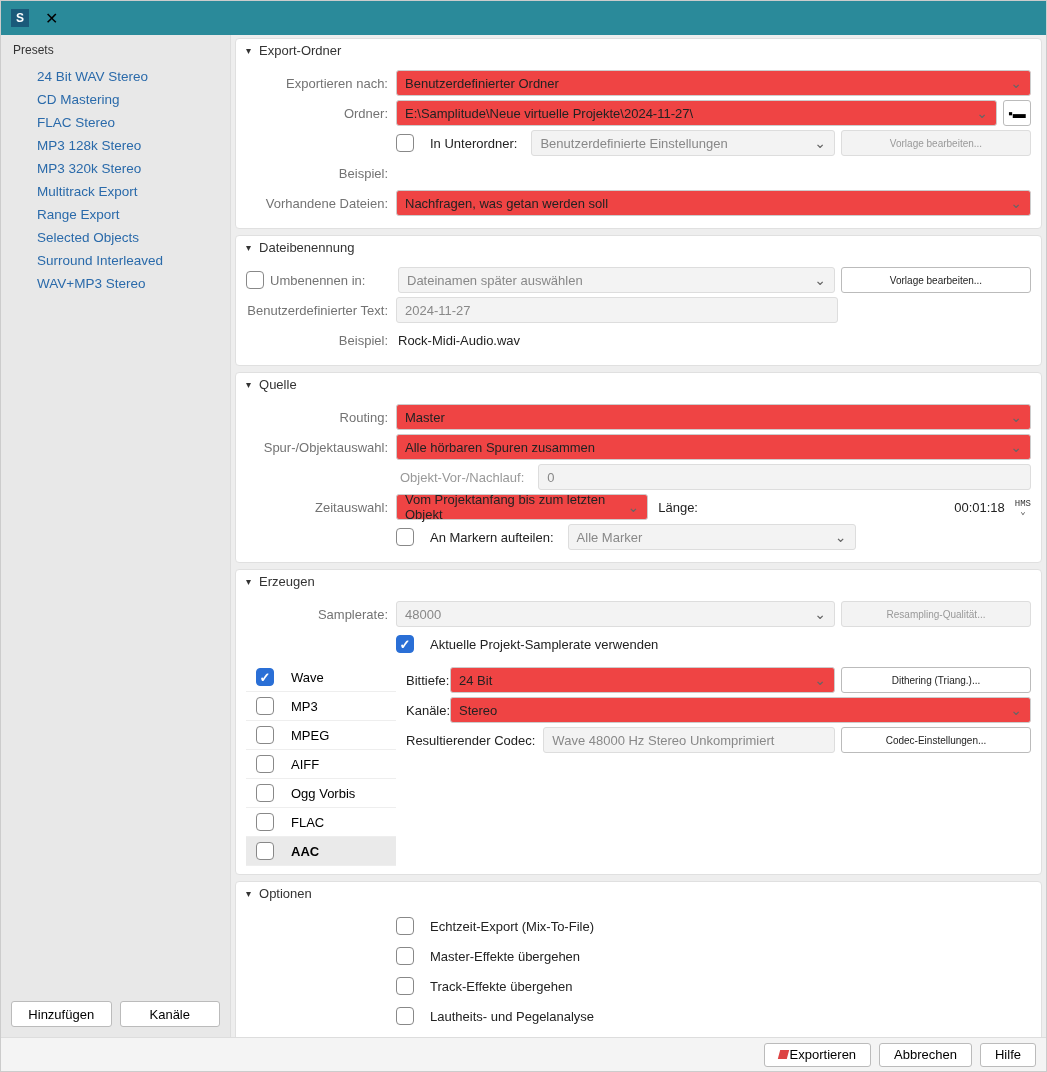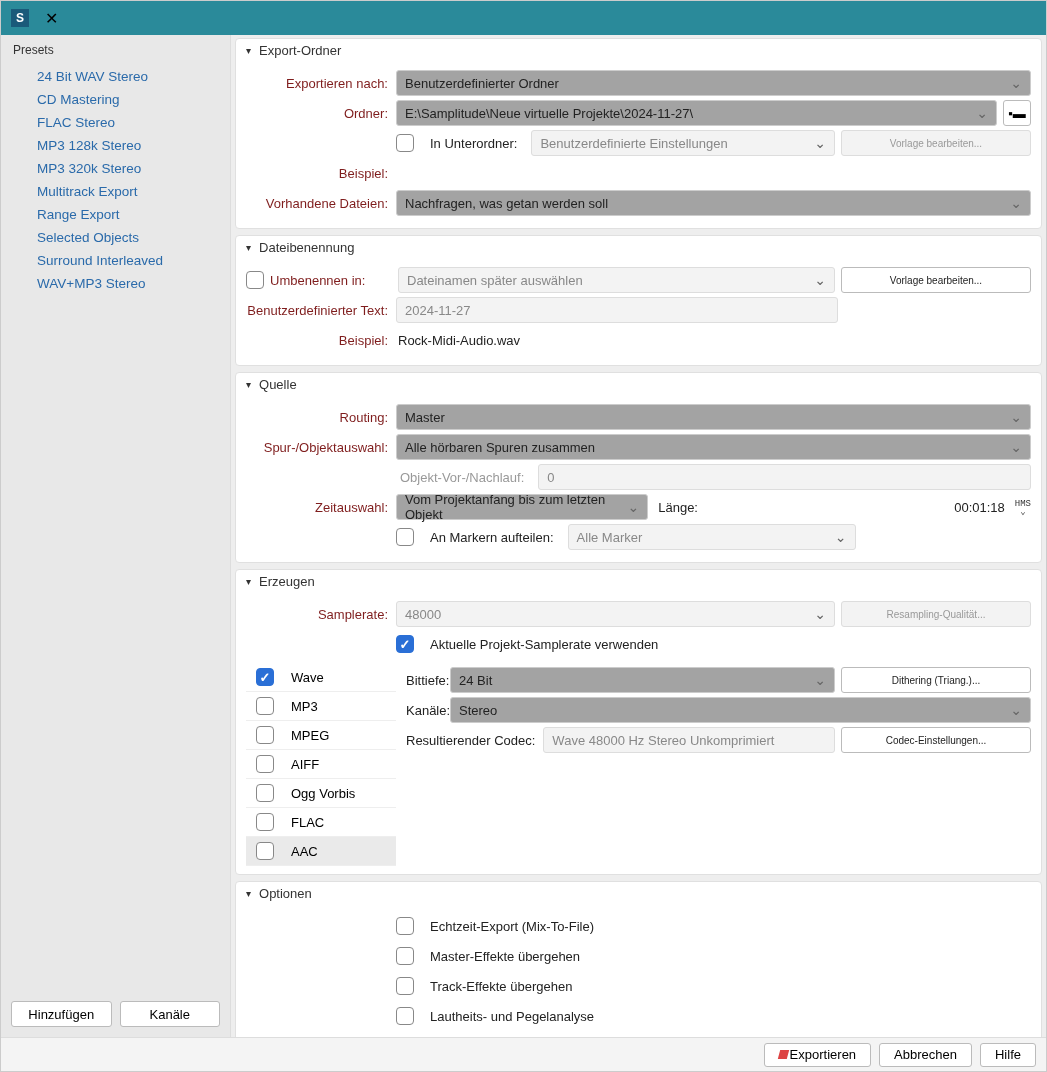--- a/index.html
+++ b/index.html
@@ -15,37 +15,37 @@
   .preset-list { flex: 1; padding: 4px 0; overflow-y: auto; }
   .preset-item { padding: 2px 8px 2px 36px; color: #2a6aaa; cursor: pointer; font-size: 13.5px; line-height: 19px; }
   .sidebar-buttons { display: flex; gap: 8px; padding: 10px; }
   .sidebar-buttons button { flex: 1; height: 26px; border: 1px solid #bbb; background: #fff; border-radius: 3px; cursor: pointer; }
   .main { flex: 1; background: #eee; overflow-y: auto; display: flex; flex-direction: column; }
   .section { background: #fff; margin: 3px 4px; border: 1px solid #e0e0e0; border-radius: 4px; }
   .section-header { display: flex; align-items: center; padding: 4px 10px; cursor: pointer; font-size: 12px; color: #333; }
   .chevron { margin-right: 8px; font-size: 10px; }
   .section-body { padding: 4px 10px 8px 10px; }
   .row { display: flex; align-items: center; margin: 4px 0; min-height: 26px; }
-  .label { width: 150px; text-align: right; padding-right: 8px; color: #7f1d1d; font-size: 13px; }
+  .label { width: 150px; text-align: right; padding-right: 8px; color: #737373; font-size: 13px; }
   .label-inline { padding: 0 8px 0 4px; color: #222; font-size: 13px; white-space: nowrap; }
   .controls { flex: 1; display: flex; align-items: center; gap: 6px; }
-  .select, .input { flex: 1; height: 26px; border: 1px solid #ccc; border-radius: 3px; padding: 0 8px; background: #a3a3a3; display: flex; align-items: center; position: relative; font-size: 13px; color: #222; }
+  .select, .input { flex: 1; height: 26px; border: 1px solid #ccc; border-radius: 3px; padding: 0 8px; background: #ef4444; display: flex; align-items: center; position: relative; font-size: 13px; color: #222; }
   .select::after { content: "⌄"; position: absolute; right: 8px; color: #666; font-size: 14px; }
   .select.disabled, .input.disabled, button.disabled { background: #f3f3f3; color: #888; border-color: #ddd; }
   .value { padding-left: 2px; color: #222; font-size: 13px; }
   .btn { height: 26px; padding: 0 14px; border: 1px solid #bbb; background: #fff; border-radius: 3px; cursor: pointer; font-size: 10px; color: #222; white-space: nowrap; }
   .btn.w195 { width: 190px; }
   .btn.disabled { color: #999; border-color: #ddd; cursor: default; }
   .icon-btn { width: 28px; height: 26px; border: 1px solid #bbb; background: #fff; border-radius: 3px; display: flex; align-items: center; justify-content: center; cursor: pointer; }
   .checkbox { width: 18px; height: 18px; border: 1.5px solid #888; border-radius: 4px; display: inline-flex; align-items: center; justify-content: center; background: #fff; flex-shrink: 0; cursor: pointer; margin-right: 6px; }
   .checkbox.checked { background: #2a6fd6; border-color: #2a6fd6; color: #fff; }
   .checkbox.checked::after { content: "✓"; font-size: 13px; font-weight: bold; }
   .format-list { width: 150px; }
   .format-item { display: flex; align-items: center; height: 29px; padding: 0 0 0 8px; border-bottom: 1px solid #eee; gap: 9px; }
-  .format-item.last { background: #eaeaea; }
+  .format-item.last { background: #eaeaea; font-weight: bold; }
   .format-item span { margin-left: 2px; font-size: 13px; }
   .gen-body { display: flex; gap: 0; }
   .gen-right { flex: 1; padding-left: 6px; }
   .footer { height: 34px; background: #f4f4f4; border-top: 1px solid #ddd; display: flex; align-items: center; justify-content: flex-end; padding: 0 10px; gap: 8px; }
   .footer button { height: 24px; padding: 0 14px; border: 1px solid #bbb; background: #fff; border-radius: 3px; cursor: pointer; font-size: 13px; }
   .flag { width: 9px; height: 9px; display: inline-block; background: #d44; margin-right: 2px; transform: skewX(-15deg); }
   .hms { font-size: 9px; color: #333; margin-left: 4px; position: relative; font-family: Liberation Mono, monospace; }
   .hms::after { content: "⌄"; font-size: 9px; display: block; line-height: 6px; text-align: center; }
 </style>
 </head>

